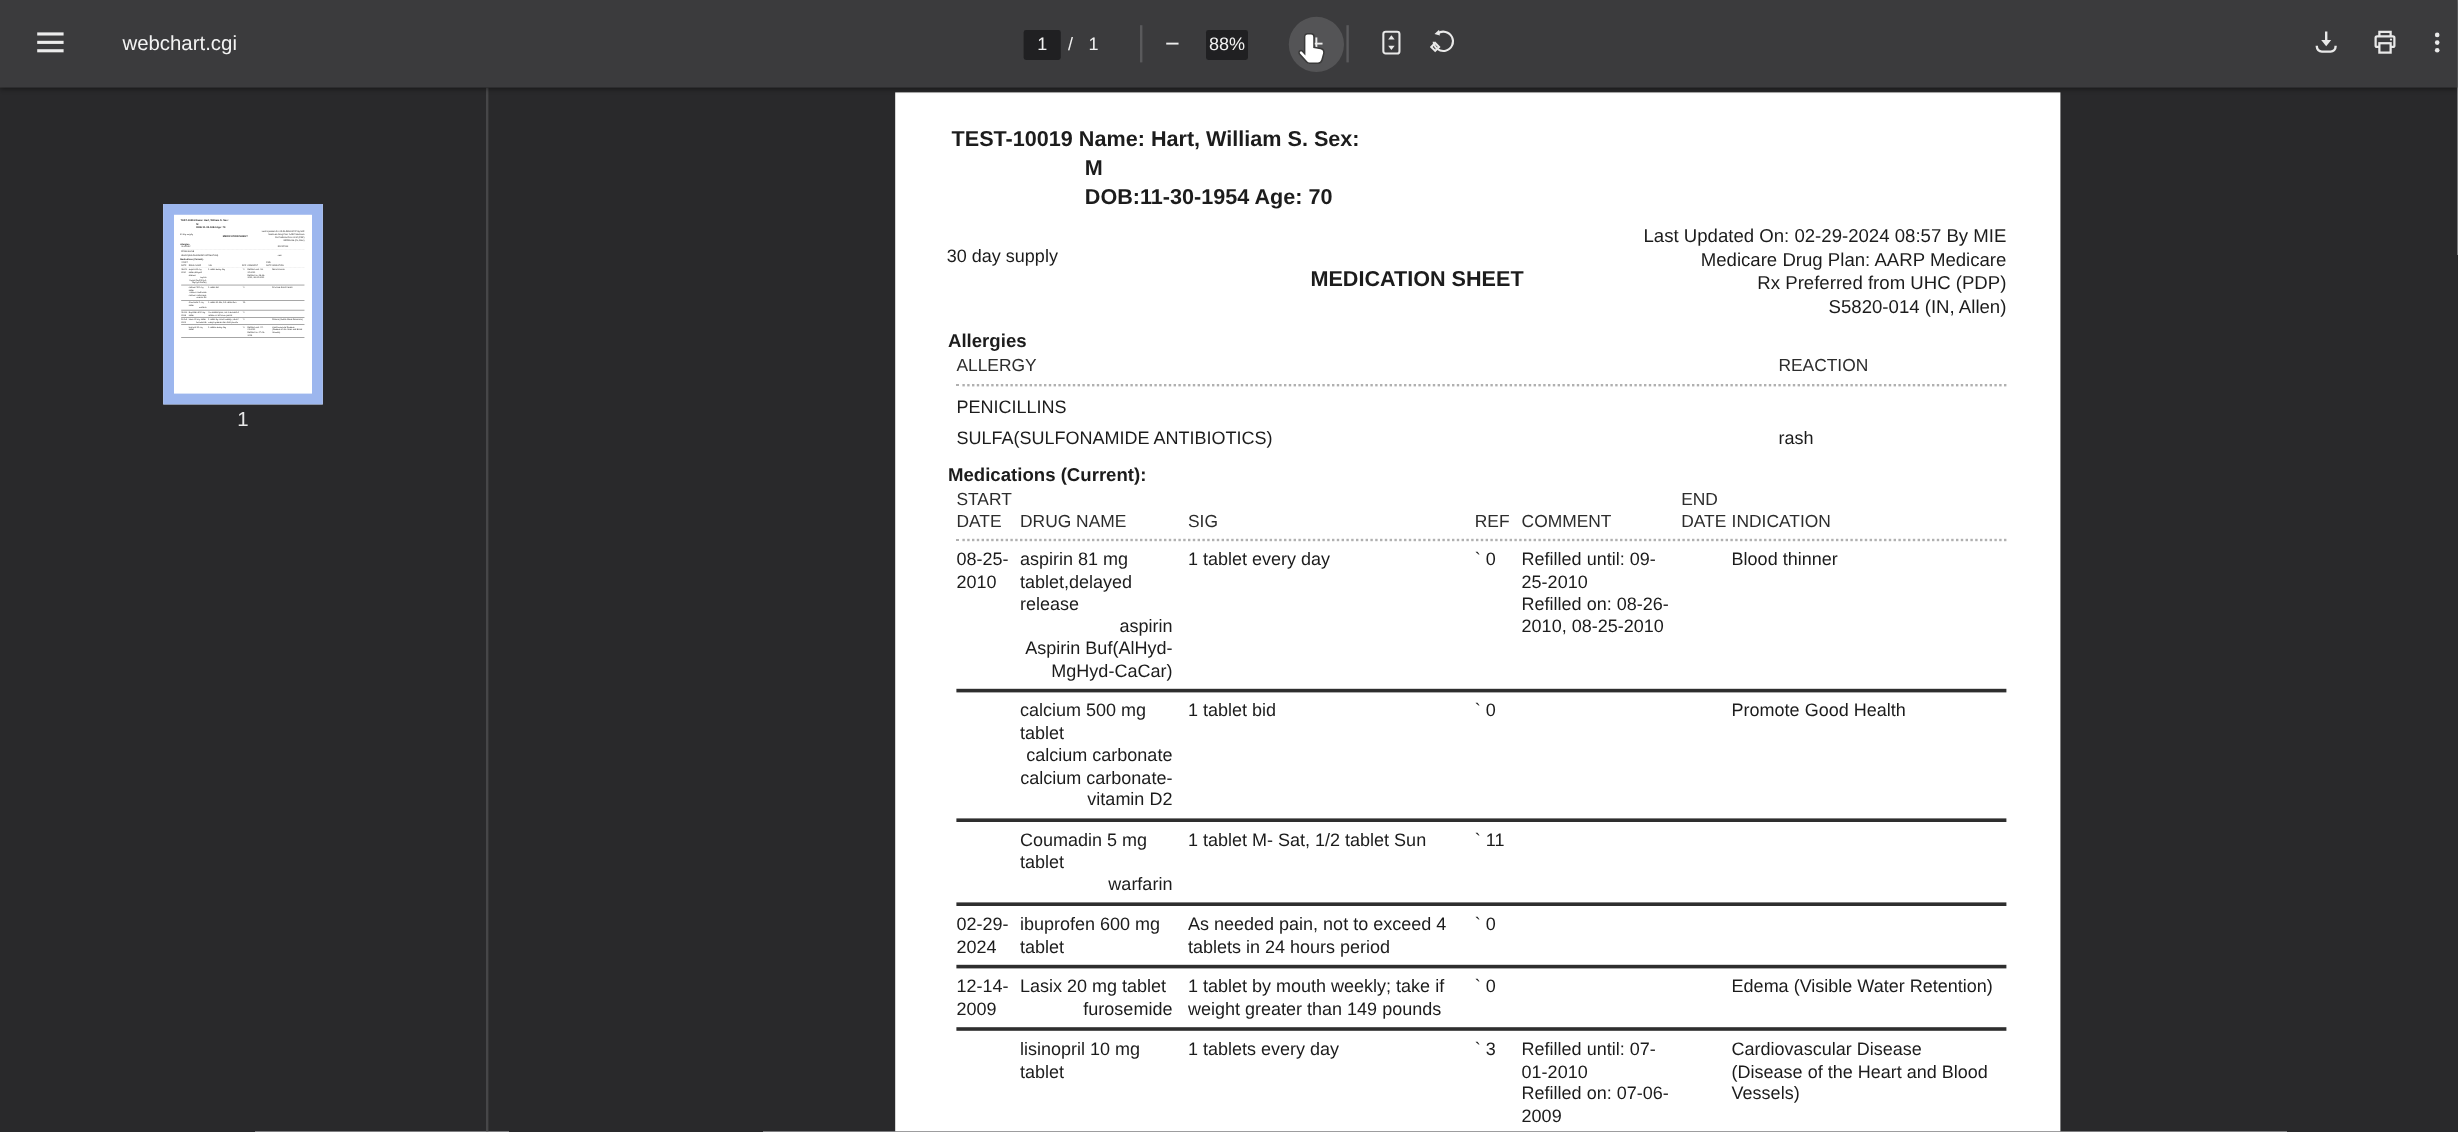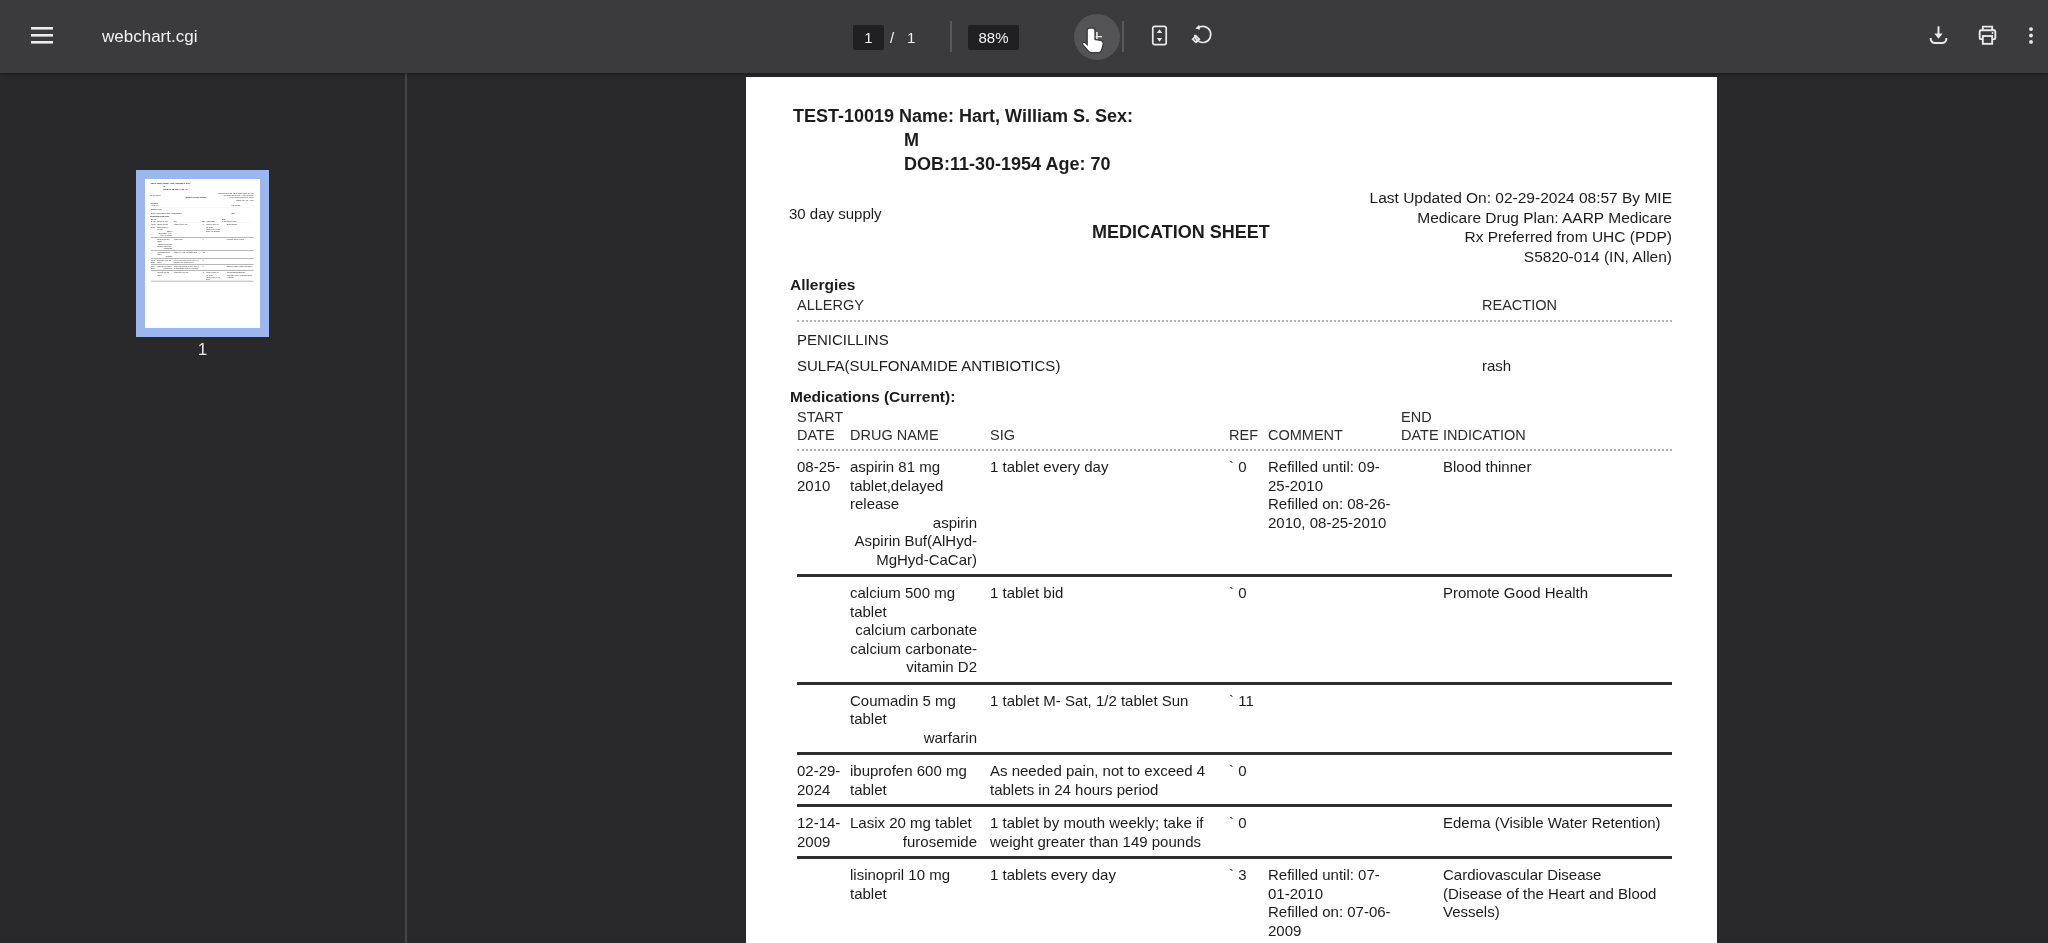--- a/index.html
+++ b/index.html
@@ -17,21 +17,21 @@
     color:#f1f1f1;
   }
   .tb-btn { position:absolute; background:none; border:none; cursor:pointer; color:#ececec; }
   .menu-btn { left:24px; top:19px; width:36px; height:36px; }
   .tb-title { position:absolute; left:88px; top:0; height:92px; line-height:73px; font-size:17px; color:#f3f3f3;margin-left:14px; }
   .page-box, .zoom-box {
     position:absolute; top:25px; height:25px; background:#202022; border:none;
     color:#f1f1f1; text-align:center; font-size:15px; line-height:25px; border-radius:2px;
   }
   .page-box { left:853px; width:31px; }
-  .zoom-box { left:968px; width:51px; }
+  .zoom-box { left:1005px; width:35px; }
   .page-sep { position:absolute; left:890px; top:25px; line-height:25px; font-size:15px; color:#f1f1f1; }
   .page-total { position:absolute; left:907px; top:25px; line-height:25px; font-size:15px; color:#f1f1f1; }
   .tb-divider { position:absolute; top:21px; width:2px; height:31px; background:#5a5a5c; }
   .div1 { left:950px; } .div2 { left:1122px; }
   .glyph-btn { font-size:21px; line-height:36px; text-align:center; }
   .minus-btn { left:959px; top:19px; width:36px; height:36px; }
   .plus-wrap {
     position:absolute; left:1074px; top:14px; width:46px; height:46px;
     border-radius:50%; background:rgba(255,255,255,.13);
   }

